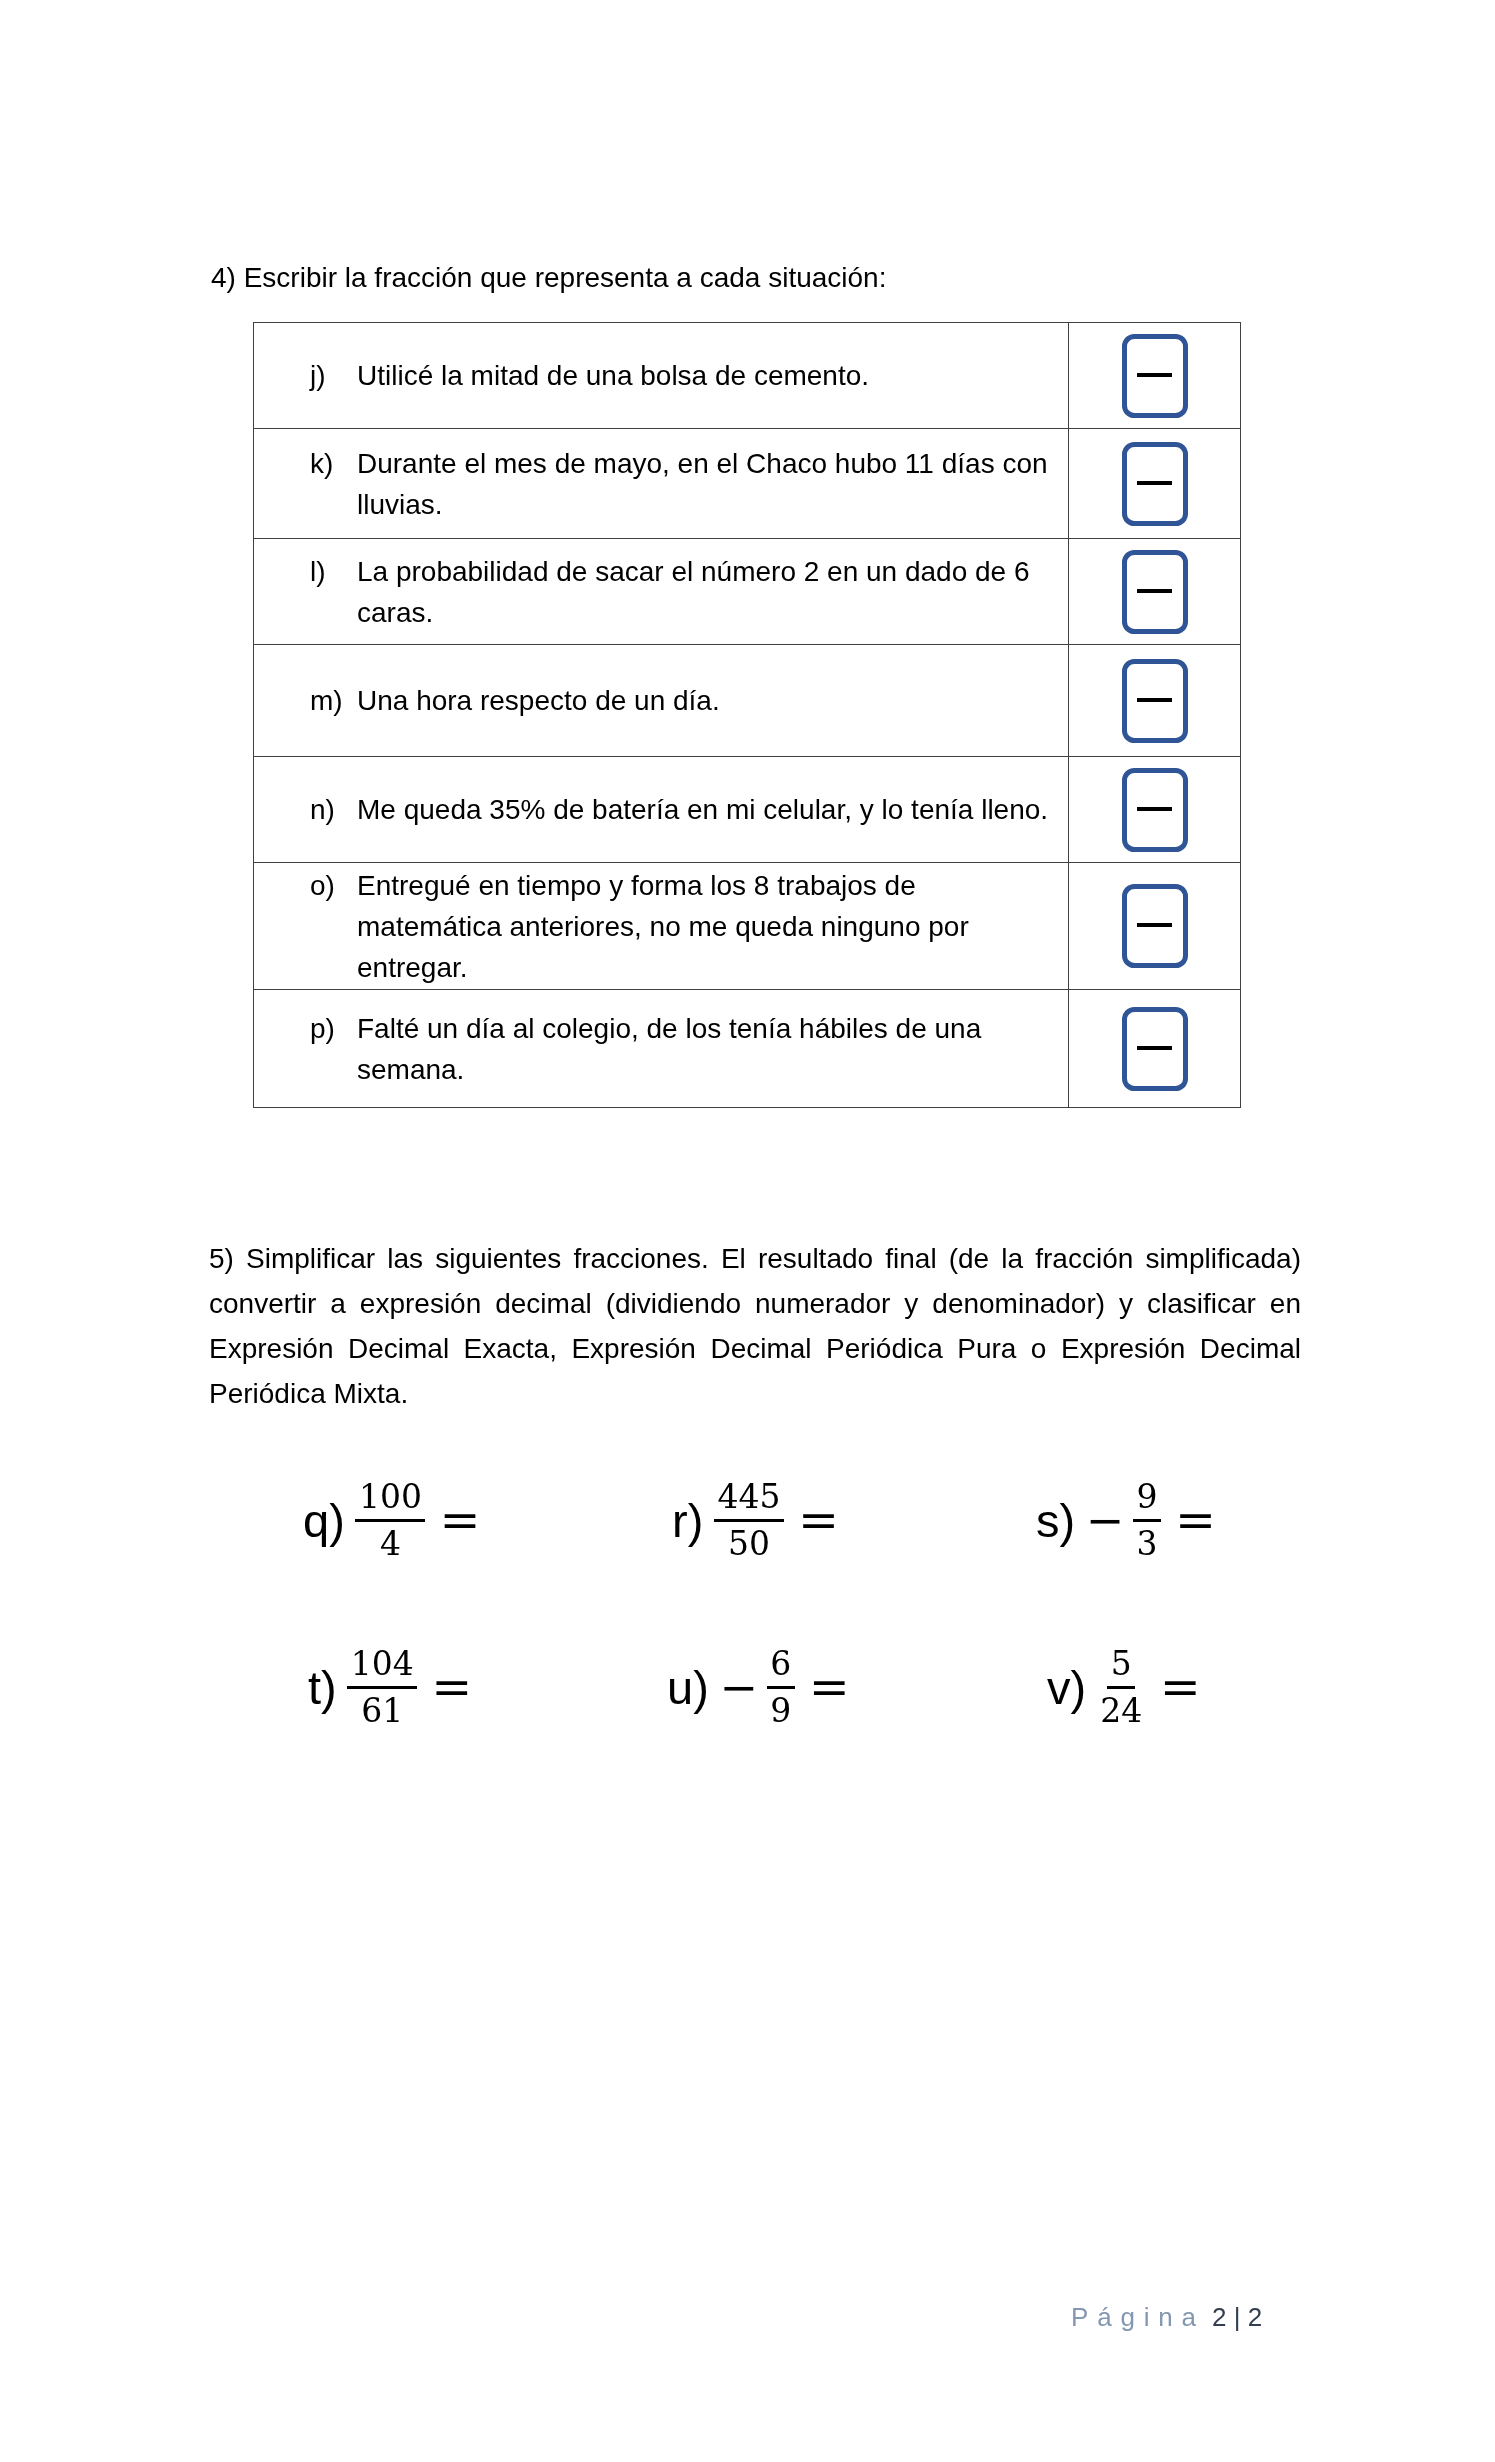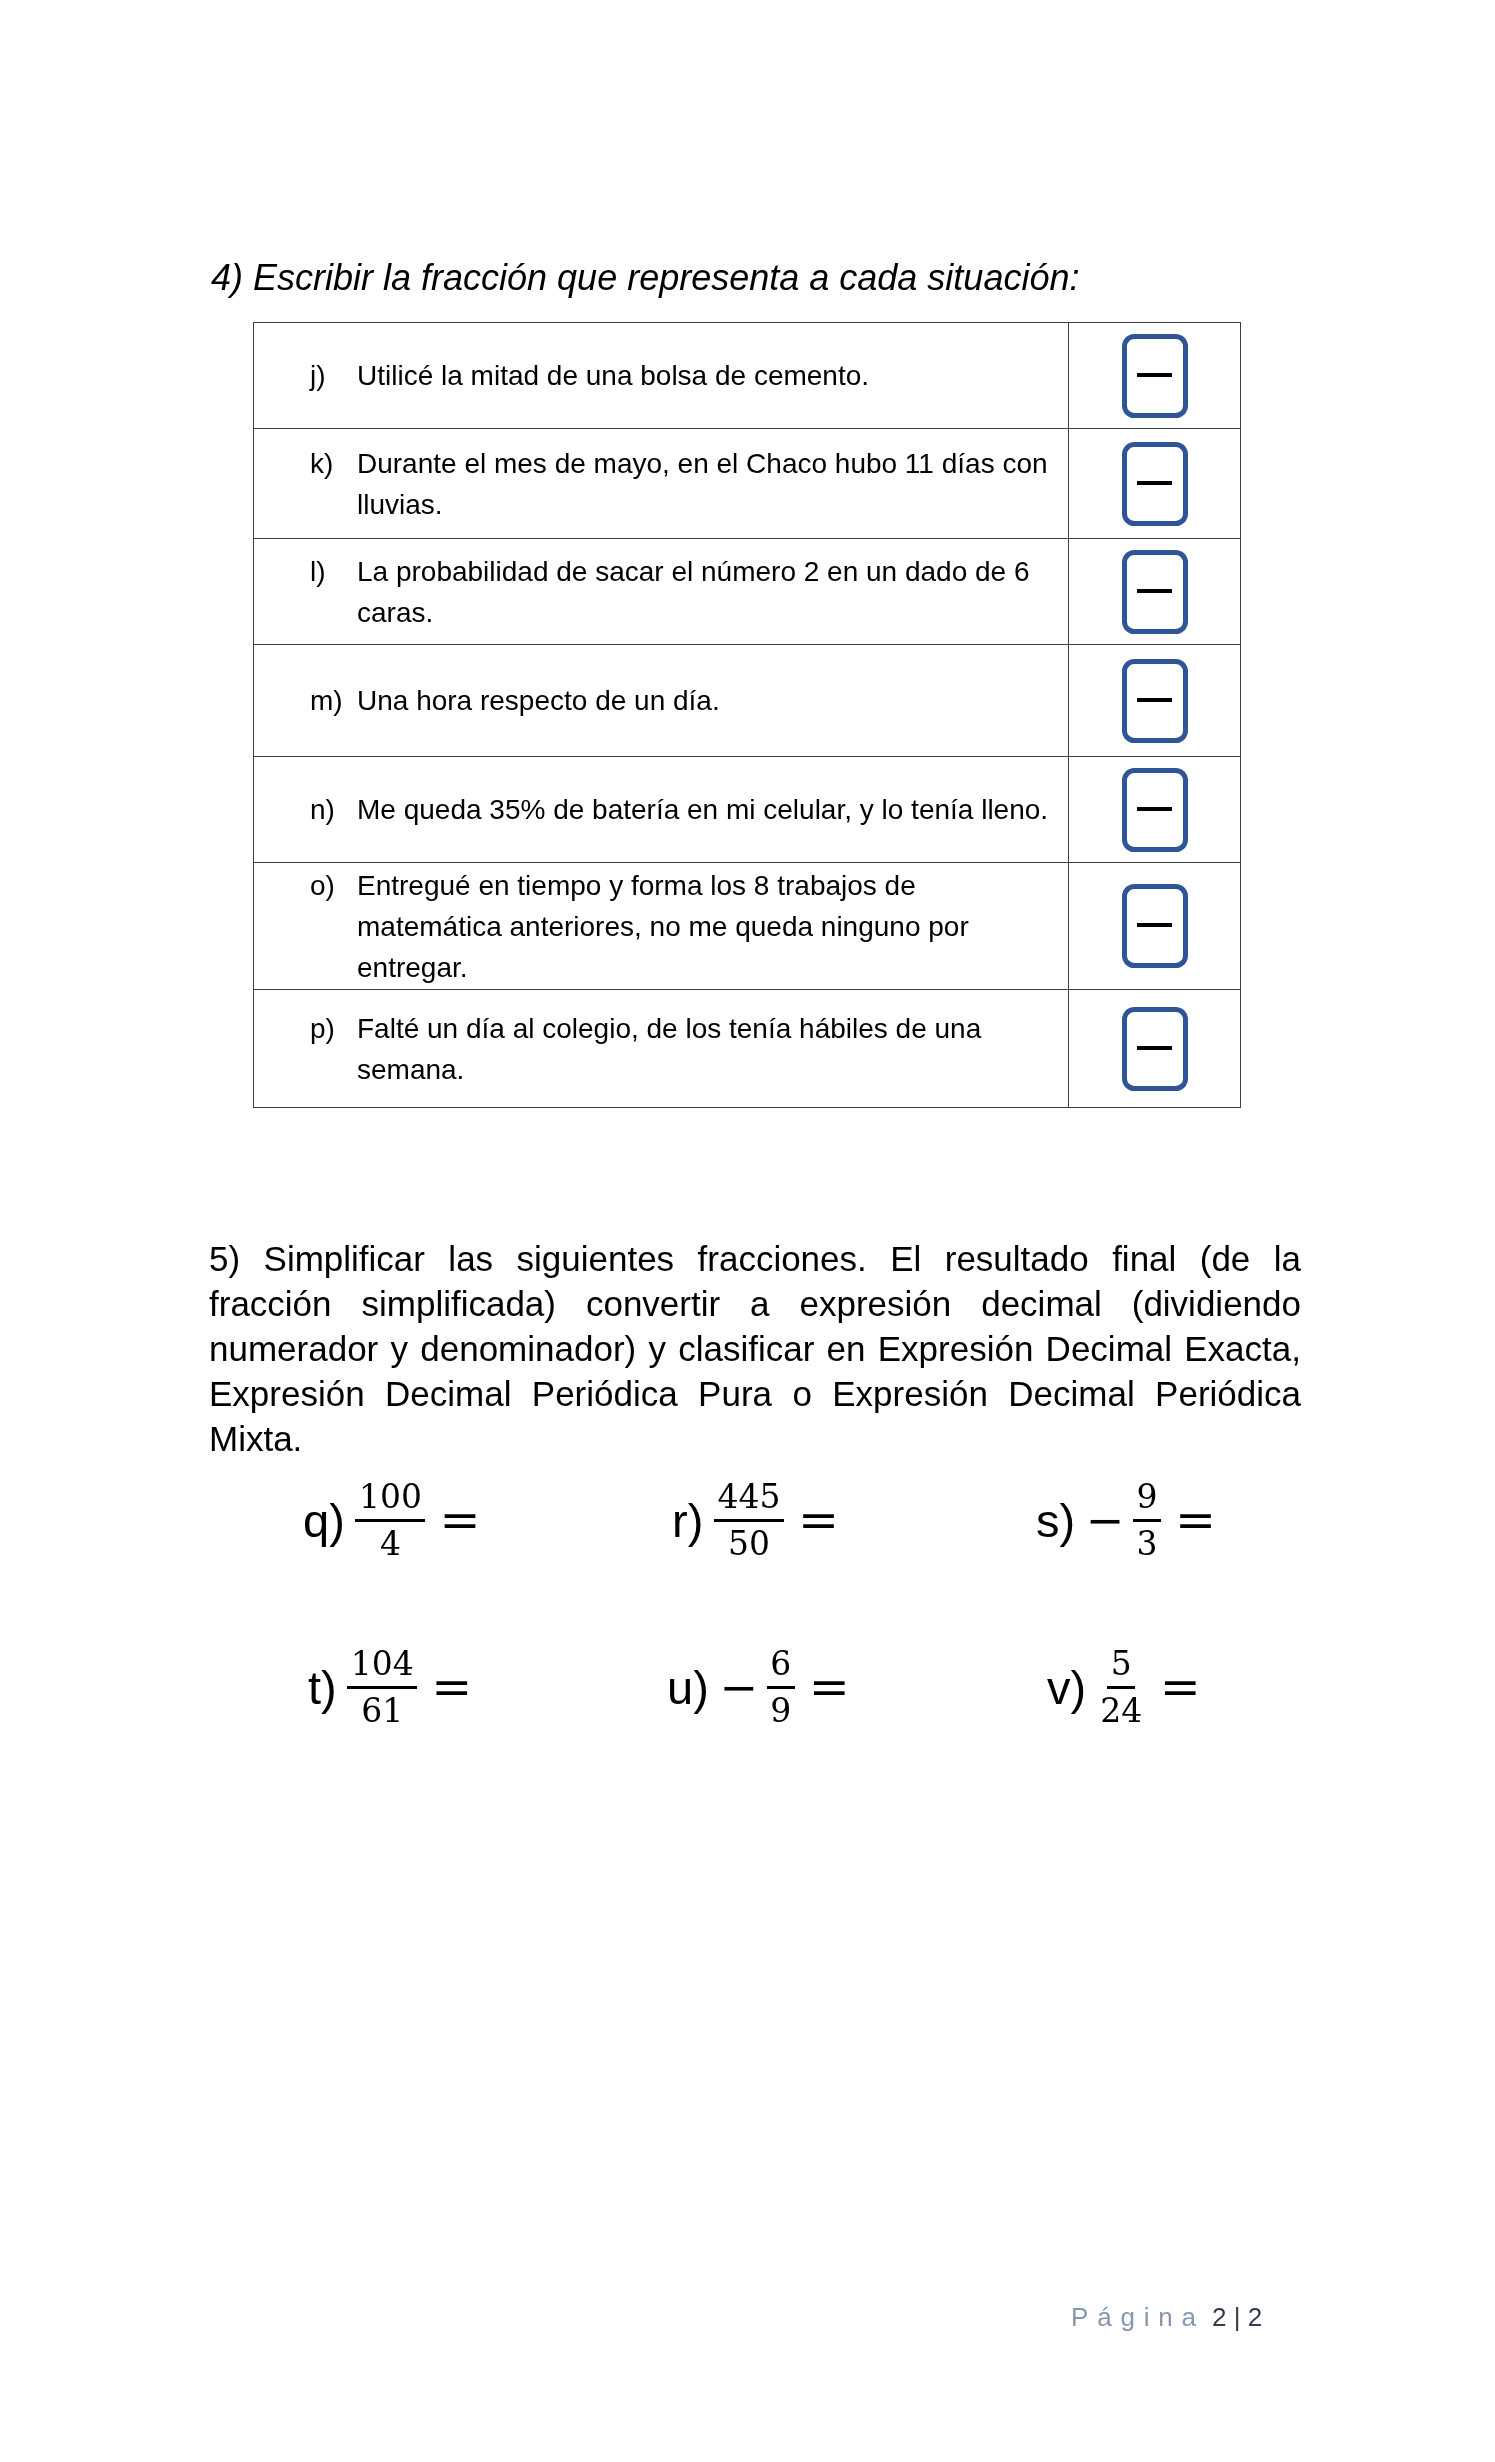--- a/index.html
+++ b/index.html
@@ -1,31 +1,31 @@
 <!DOCTYPE html>
 <html style="font-size:14px"><head>
 <meta charset="utf-8">
 <style>
   html, body { margin: 0; padding: 0; background: #ffffff; }
   body { width: 1495px; height: 2462px; position: relative; overflow: hidden;
          font-family: "Liberation Sans", sans-serif; color: #000; }
   .abs { position: absolute; }
-  #q4-title { left: 211px; top: 260px; font-size: 36px; line-height: 35px; white-space: nowrap; font-style: italic; }
+  #q4-title { left: 211px; top: 260px; font-size: 28px; line-height: 35px; white-space: nowrap; }
   #situations-table { position: absolute; left: 253px; top: 322px; width: 988px;
          border-collapse: collapse; }
   #situations-table td { border: 1.8px solid #404040; padding: 0; vertical-align: middle; }
   .sit-text { width: 814px; }
   .sit-ans { width: 171px; text-align: center; }
   .sit-inner { display: flex; padding: 0 10.6px 0 56px; font-size: 28px; line-height: 41px; }
   .sit-letter { width: 47px; flex: none; }
   .sit-desc { flex: 1; }
   .answer-box { display: inline-block; width: 56px; height: 74px; border: 5.3px solid #2f5597;
          border-radius: 12.3px; position: relative; vertical-align: middle; }
   .answer-box .dash { position: absolute; left: 10.6px; right: 10.6px; top: 34px; height: 4.4px; background: #000; }
-  #q5-text { left: 209px; top: 1236px; width: 1092px; font-size: 35px; line-height: 45px;
+  #q5-text { left: 209px; top: 1236px; width: 1092px; font-size: 28px; line-height: 45px;
          text-align: justify; text-align-last: left; }
   .frac-item { position: absolute; display: flex; align-items: center; height: 106px; }
   .frac-label { font-family: "Liberation Sans", sans-serif; font-size: 47px; margin-right: 10.6px; }
   .frac-minus { font-family: "DejaVu Serif", serif; font-size: 46px; margin-right: 8.8px; }
   .frac { display: inline-flex; flex-direction: column; align-items: center;
           font-family: "DejaVu Serif", serif; font-size: 33px; line-height: 39px; }
   .frac .num { padding: 0 3.5px 2.6px 3.5px; border-bottom: 3.5px solid #000; }
   .frac .den { padding: 2.6px 3.5px 0 3.5px; }
   .frac-eq { font-family: "DejaVu Serif", serif; font-size: 49px; margin-left: 14px; }
   #footer { left: 1071px; top: 2292px; font-size: 26px; white-space: nowrap; margin-top: 10px; }

